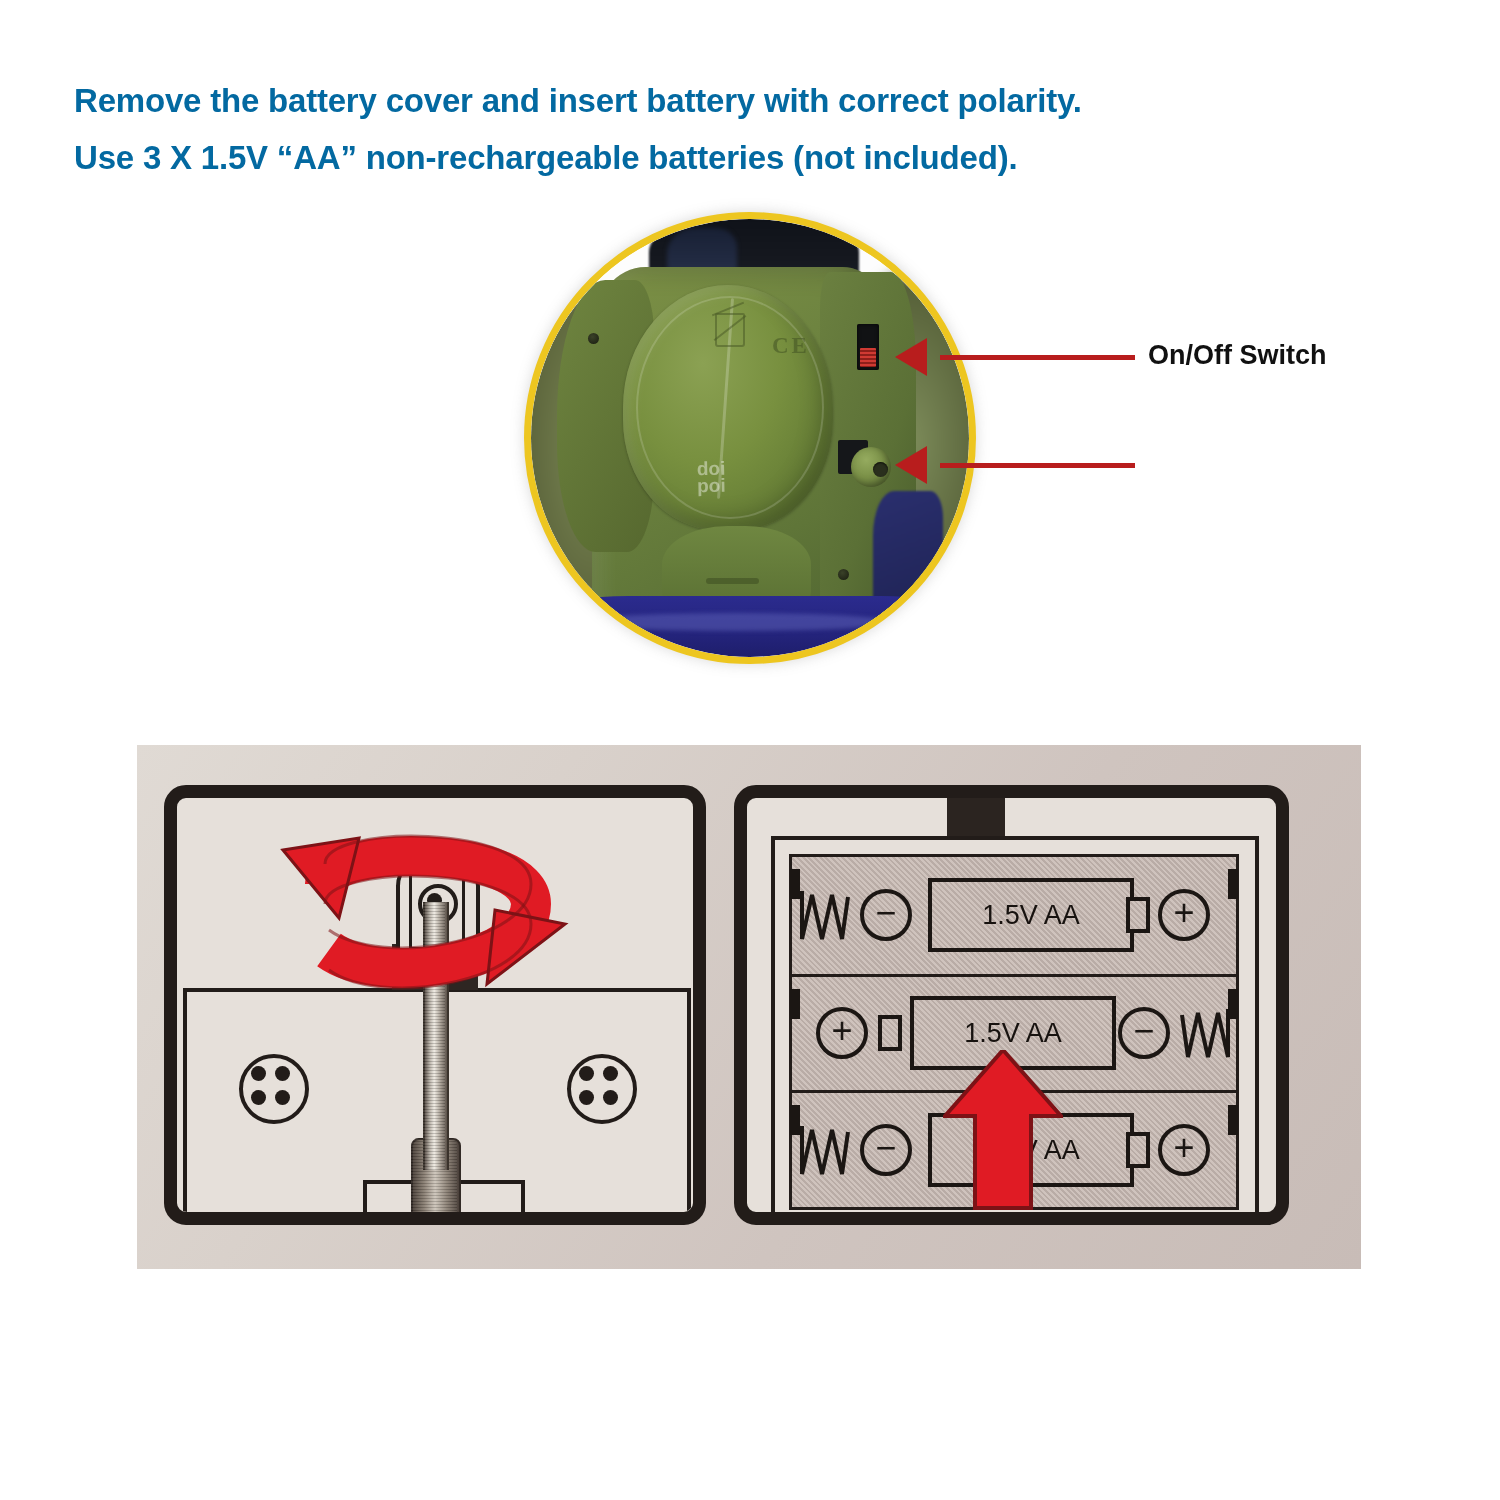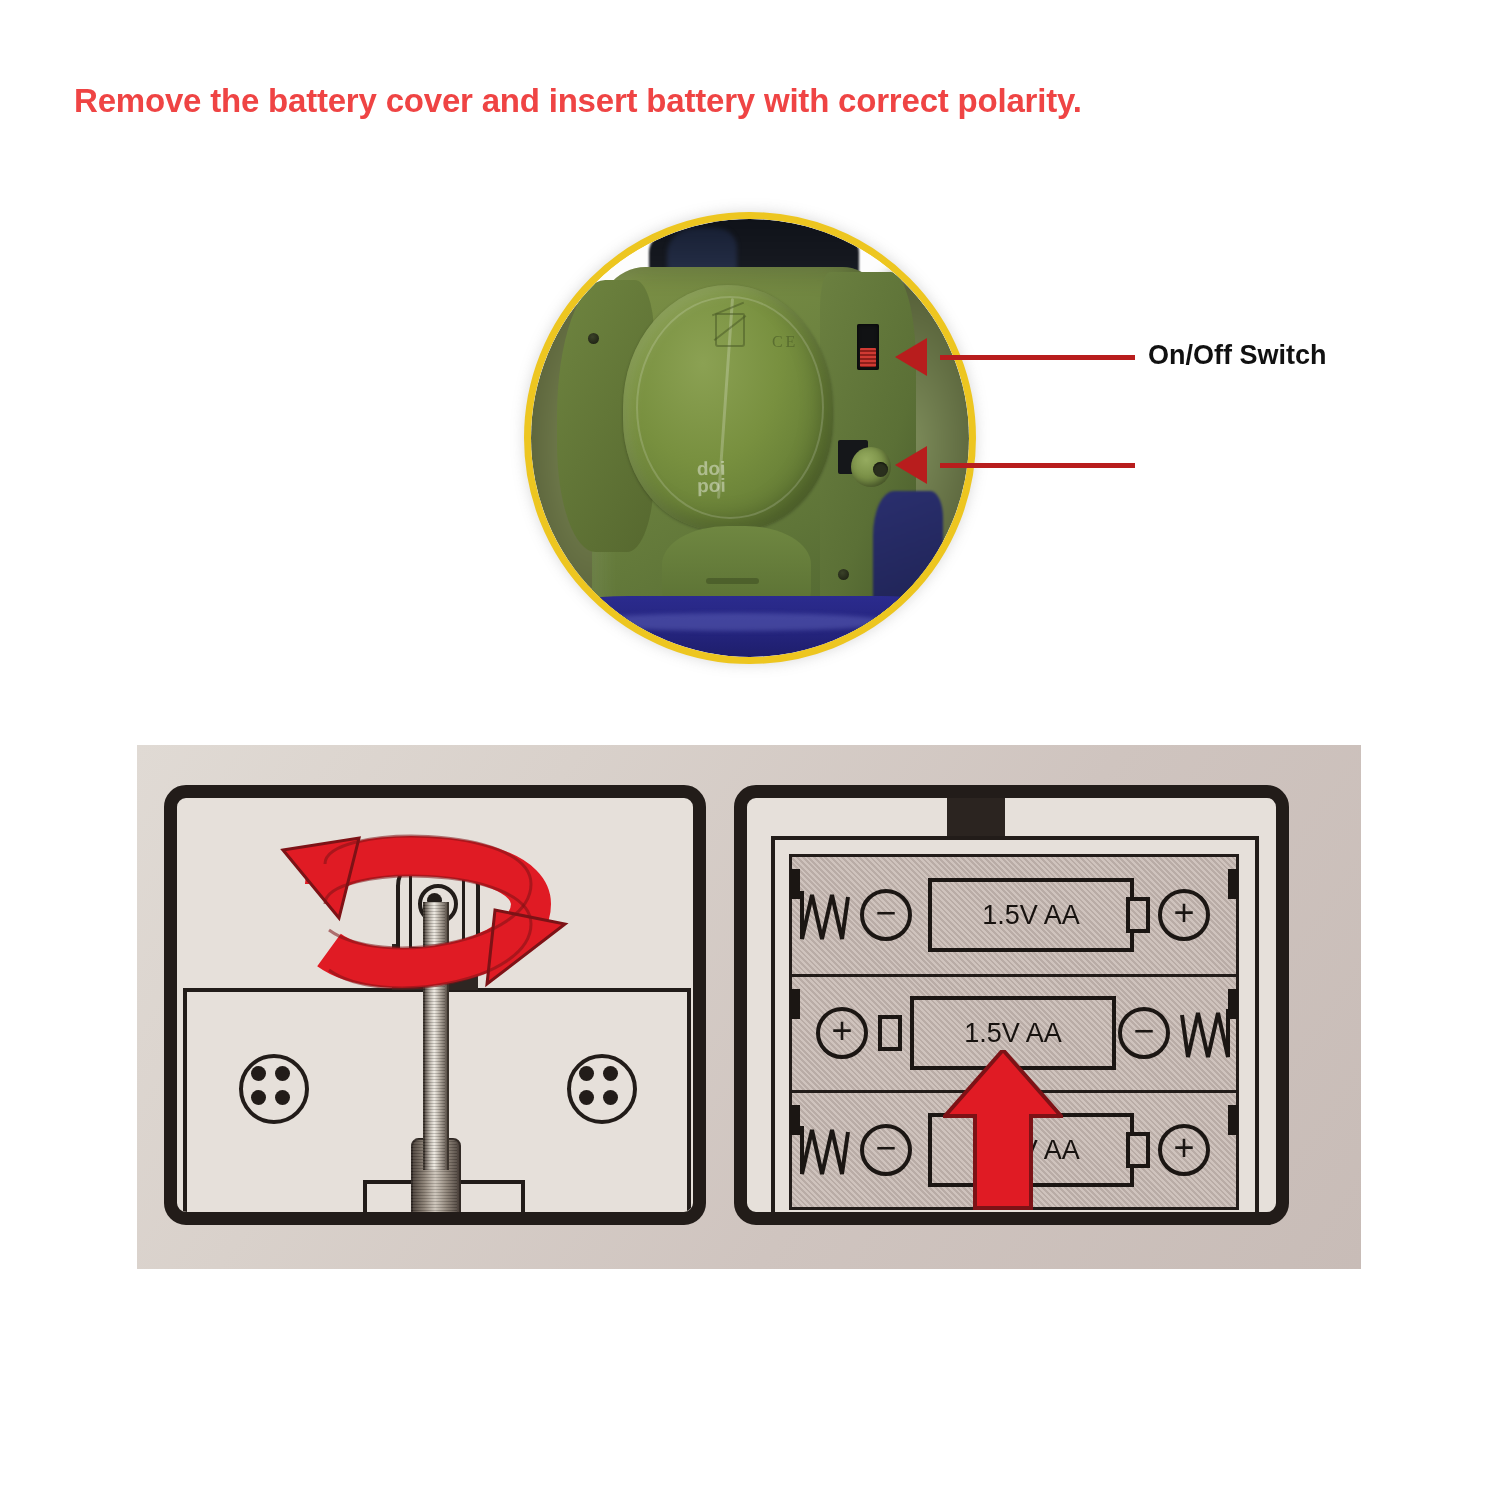--- a/index.html
+++ b/index.html
@@ -19,21 +19,21 @@
   
   #instruction-heading {
     position: absolute;
     left: 74px;
     top: 72px;
     width: 1350px;
     font-size: 33px;
     font-weight: bold;
     line-height: 57px;
     letter-spacing: -0.2px;
-    color: #ef4444;
+    color: #0369a1;
   }
   #instruction-heading .hline { display: block; white-space: nowrap; }
 
   
   #product-photo-callout {
     position: absolute;
     left: 524px;
     top: 212px;
     width: 452px;
     height: 452px;
@@ -116,21 +116,21 @@
   .ph-bin::before {
     content:""; position:absolute; left:-6px; top:-7px; width:34px; height:2px;
     background: rgba(70,86,36,0.5); transform: rotate(-22deg);
   }
   .ph-bin::after {
     content:""; position:absolute; left:-7px; top:12px; width:40px; height:2px;
     background: rgba(70,86,36,0.5); transform: rotate(-38deg);
   }
   .ph-ce {
     position:absolute; left:55%; top:26%;
-    font-size: 16px; font-weight: normal; letter-spacing: 3px;
+    font-size: 23px; font-weight: bold; letter-spacing: 3px;
     color: rgba(66,82,34,0.55);
     font-family: "Liberation Serif", serif;
   }
   
   .ph-ab {
     position:absolute; left:30%; top:70%; width:34%; height:20%;
     background: linear-gradient(180deg,#6f8741,#5a7033);
     border-radius: 44% 44% 24% 24%;
   }
   .ph-rib1 { position:absolute; left:40%; top:82%; width:12%; height:6px; border-radius:3px; background: rgba(40,52,20,0.35); }
@@ -355,20 +355,21 @@
     position:absolute; color: rgba(255,255,255,0.5);
     font-size:20px; font-weight:bold; line-height:18px;
     pointer-events:none;
   }
 </style>
 </head>
 <body>
 
 <div id="instruction-heading">
   <span class="hline">Remove the battery cover and insert battery with correct polarity.</span>
+  <span class="hline">Use 3 X 1.5V “AA” non-rechargeable batteries (not included).</span>
 </div>
 
 <div id="product-photo-callout">
   <div id="photo-circle">
     <div id="photo-inner">
       <div class="ph-bg-white"></div>
       <div class="ph-bg-blur-l"></div>
       <div class="ph-bg-blur-r"></div>
       <div class="ph-hair"></div>
       <div class="ph-hair2"></div>

